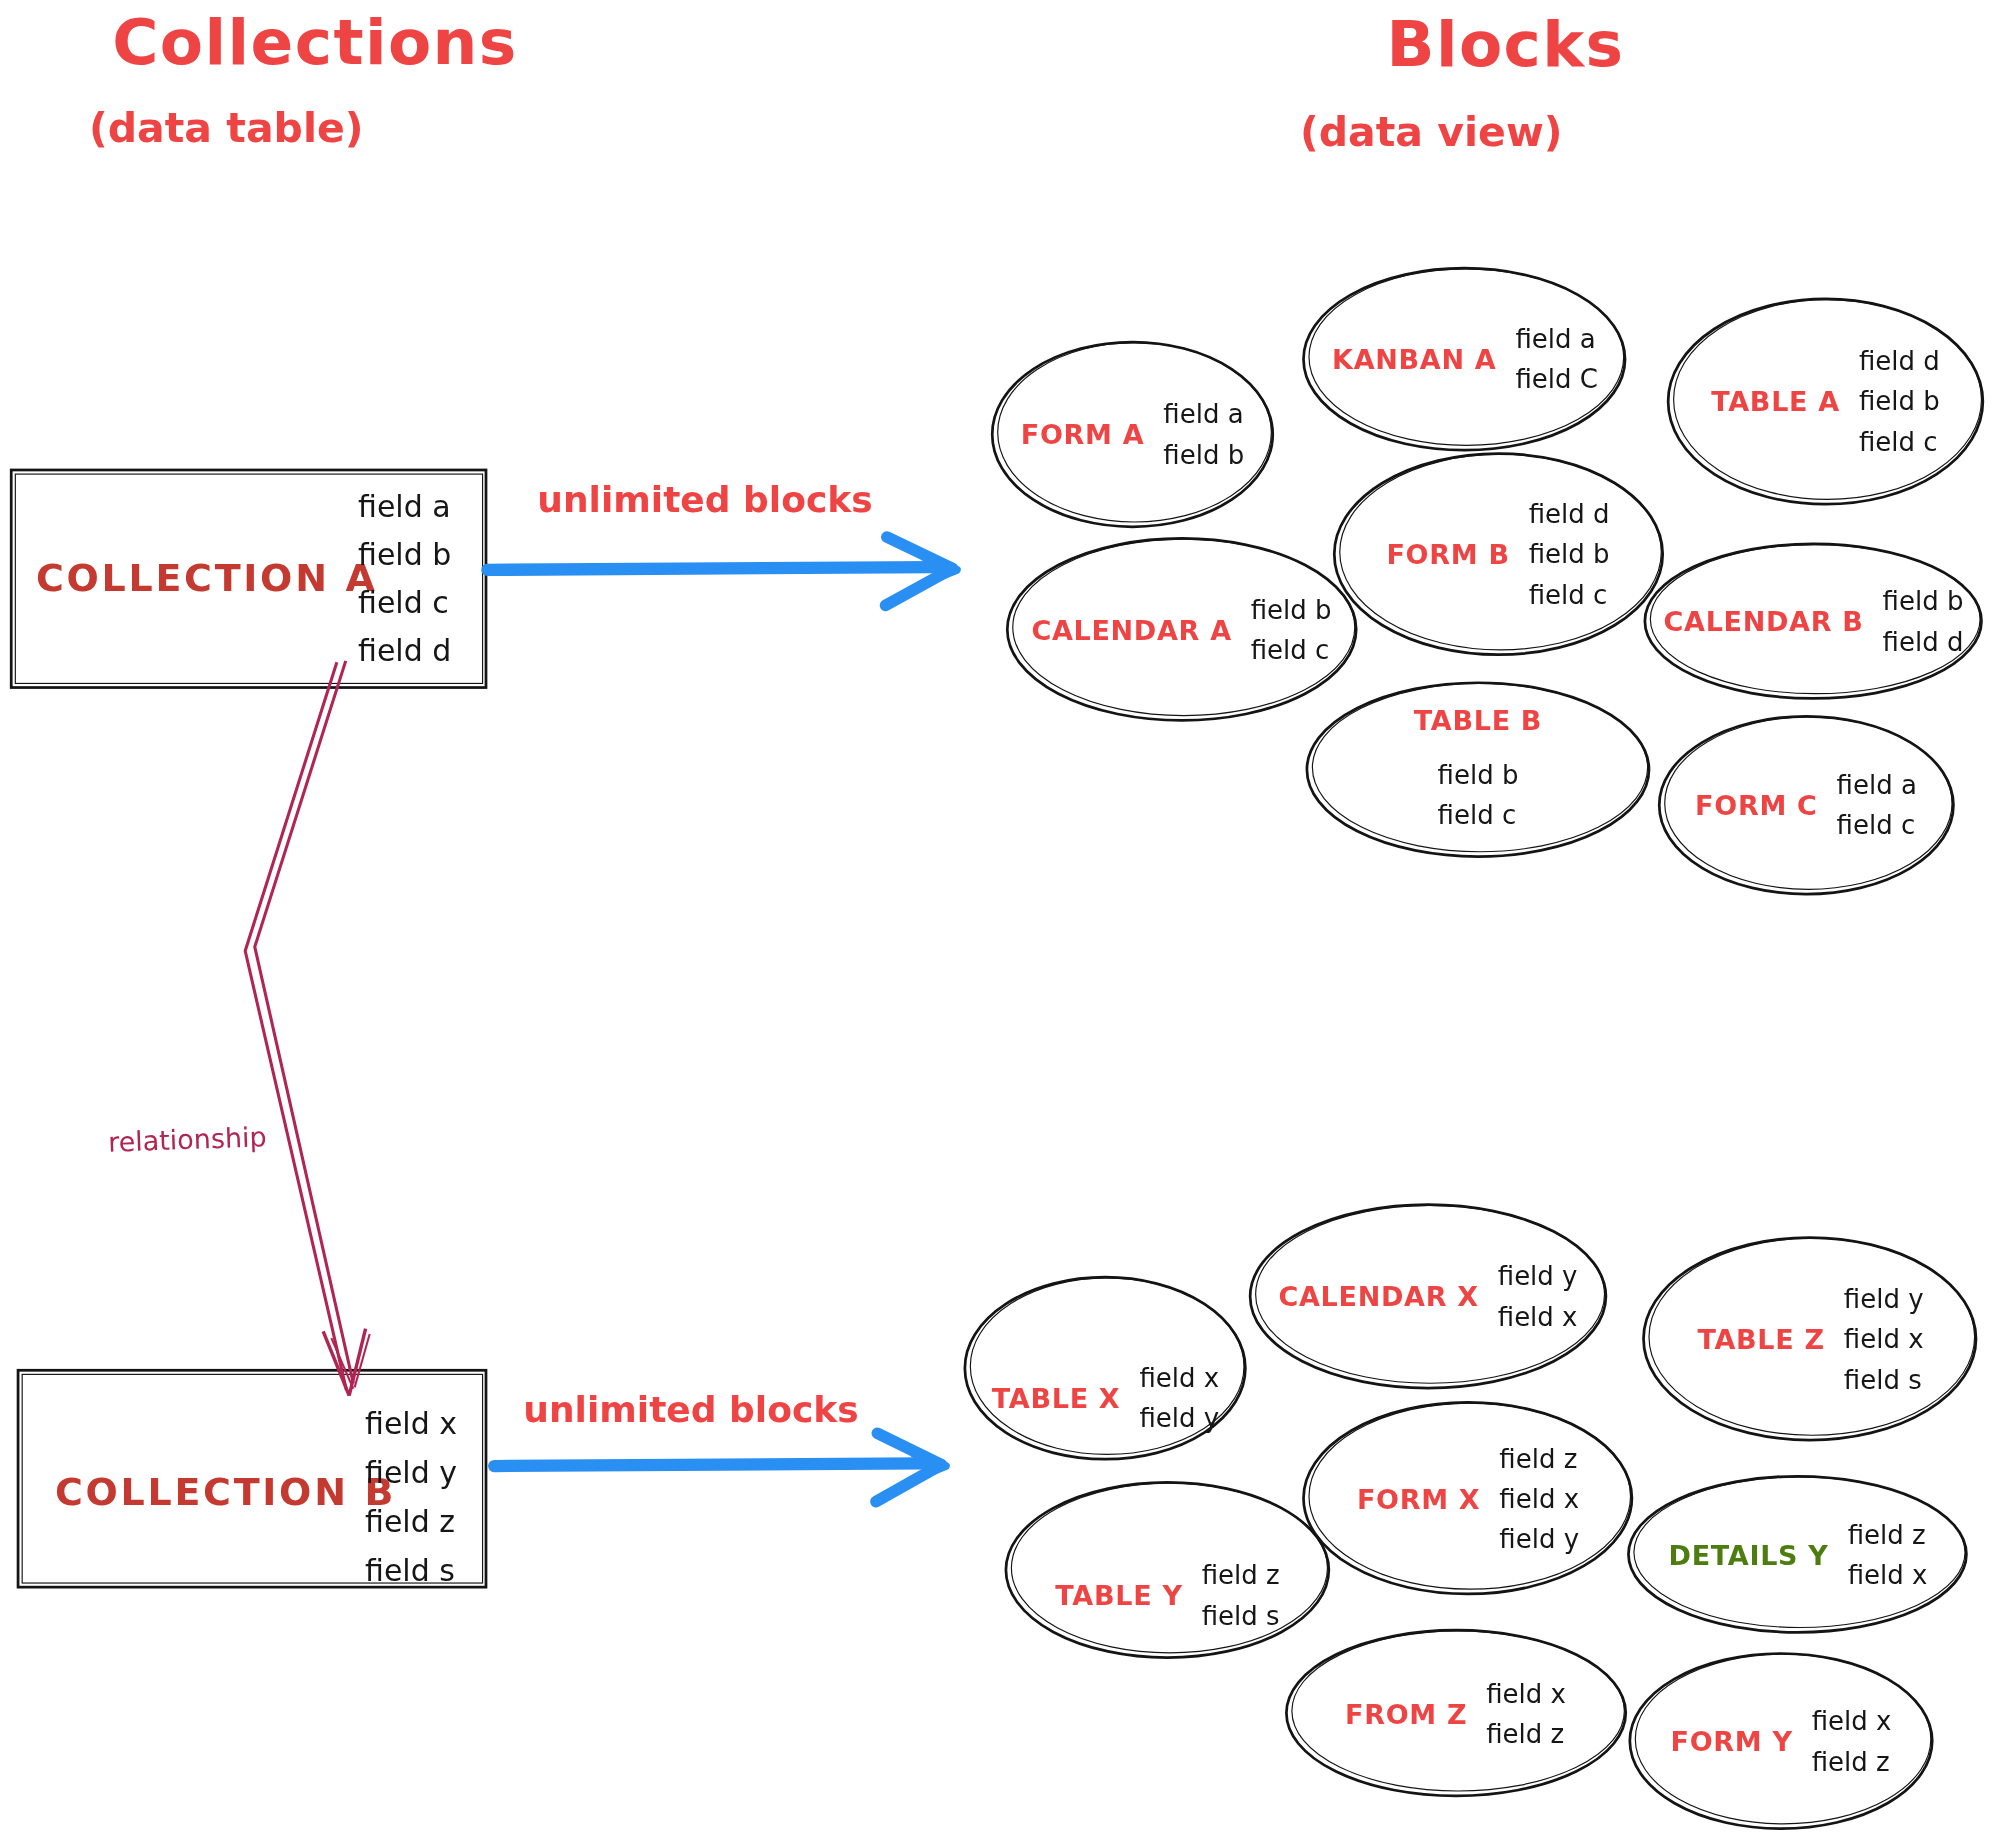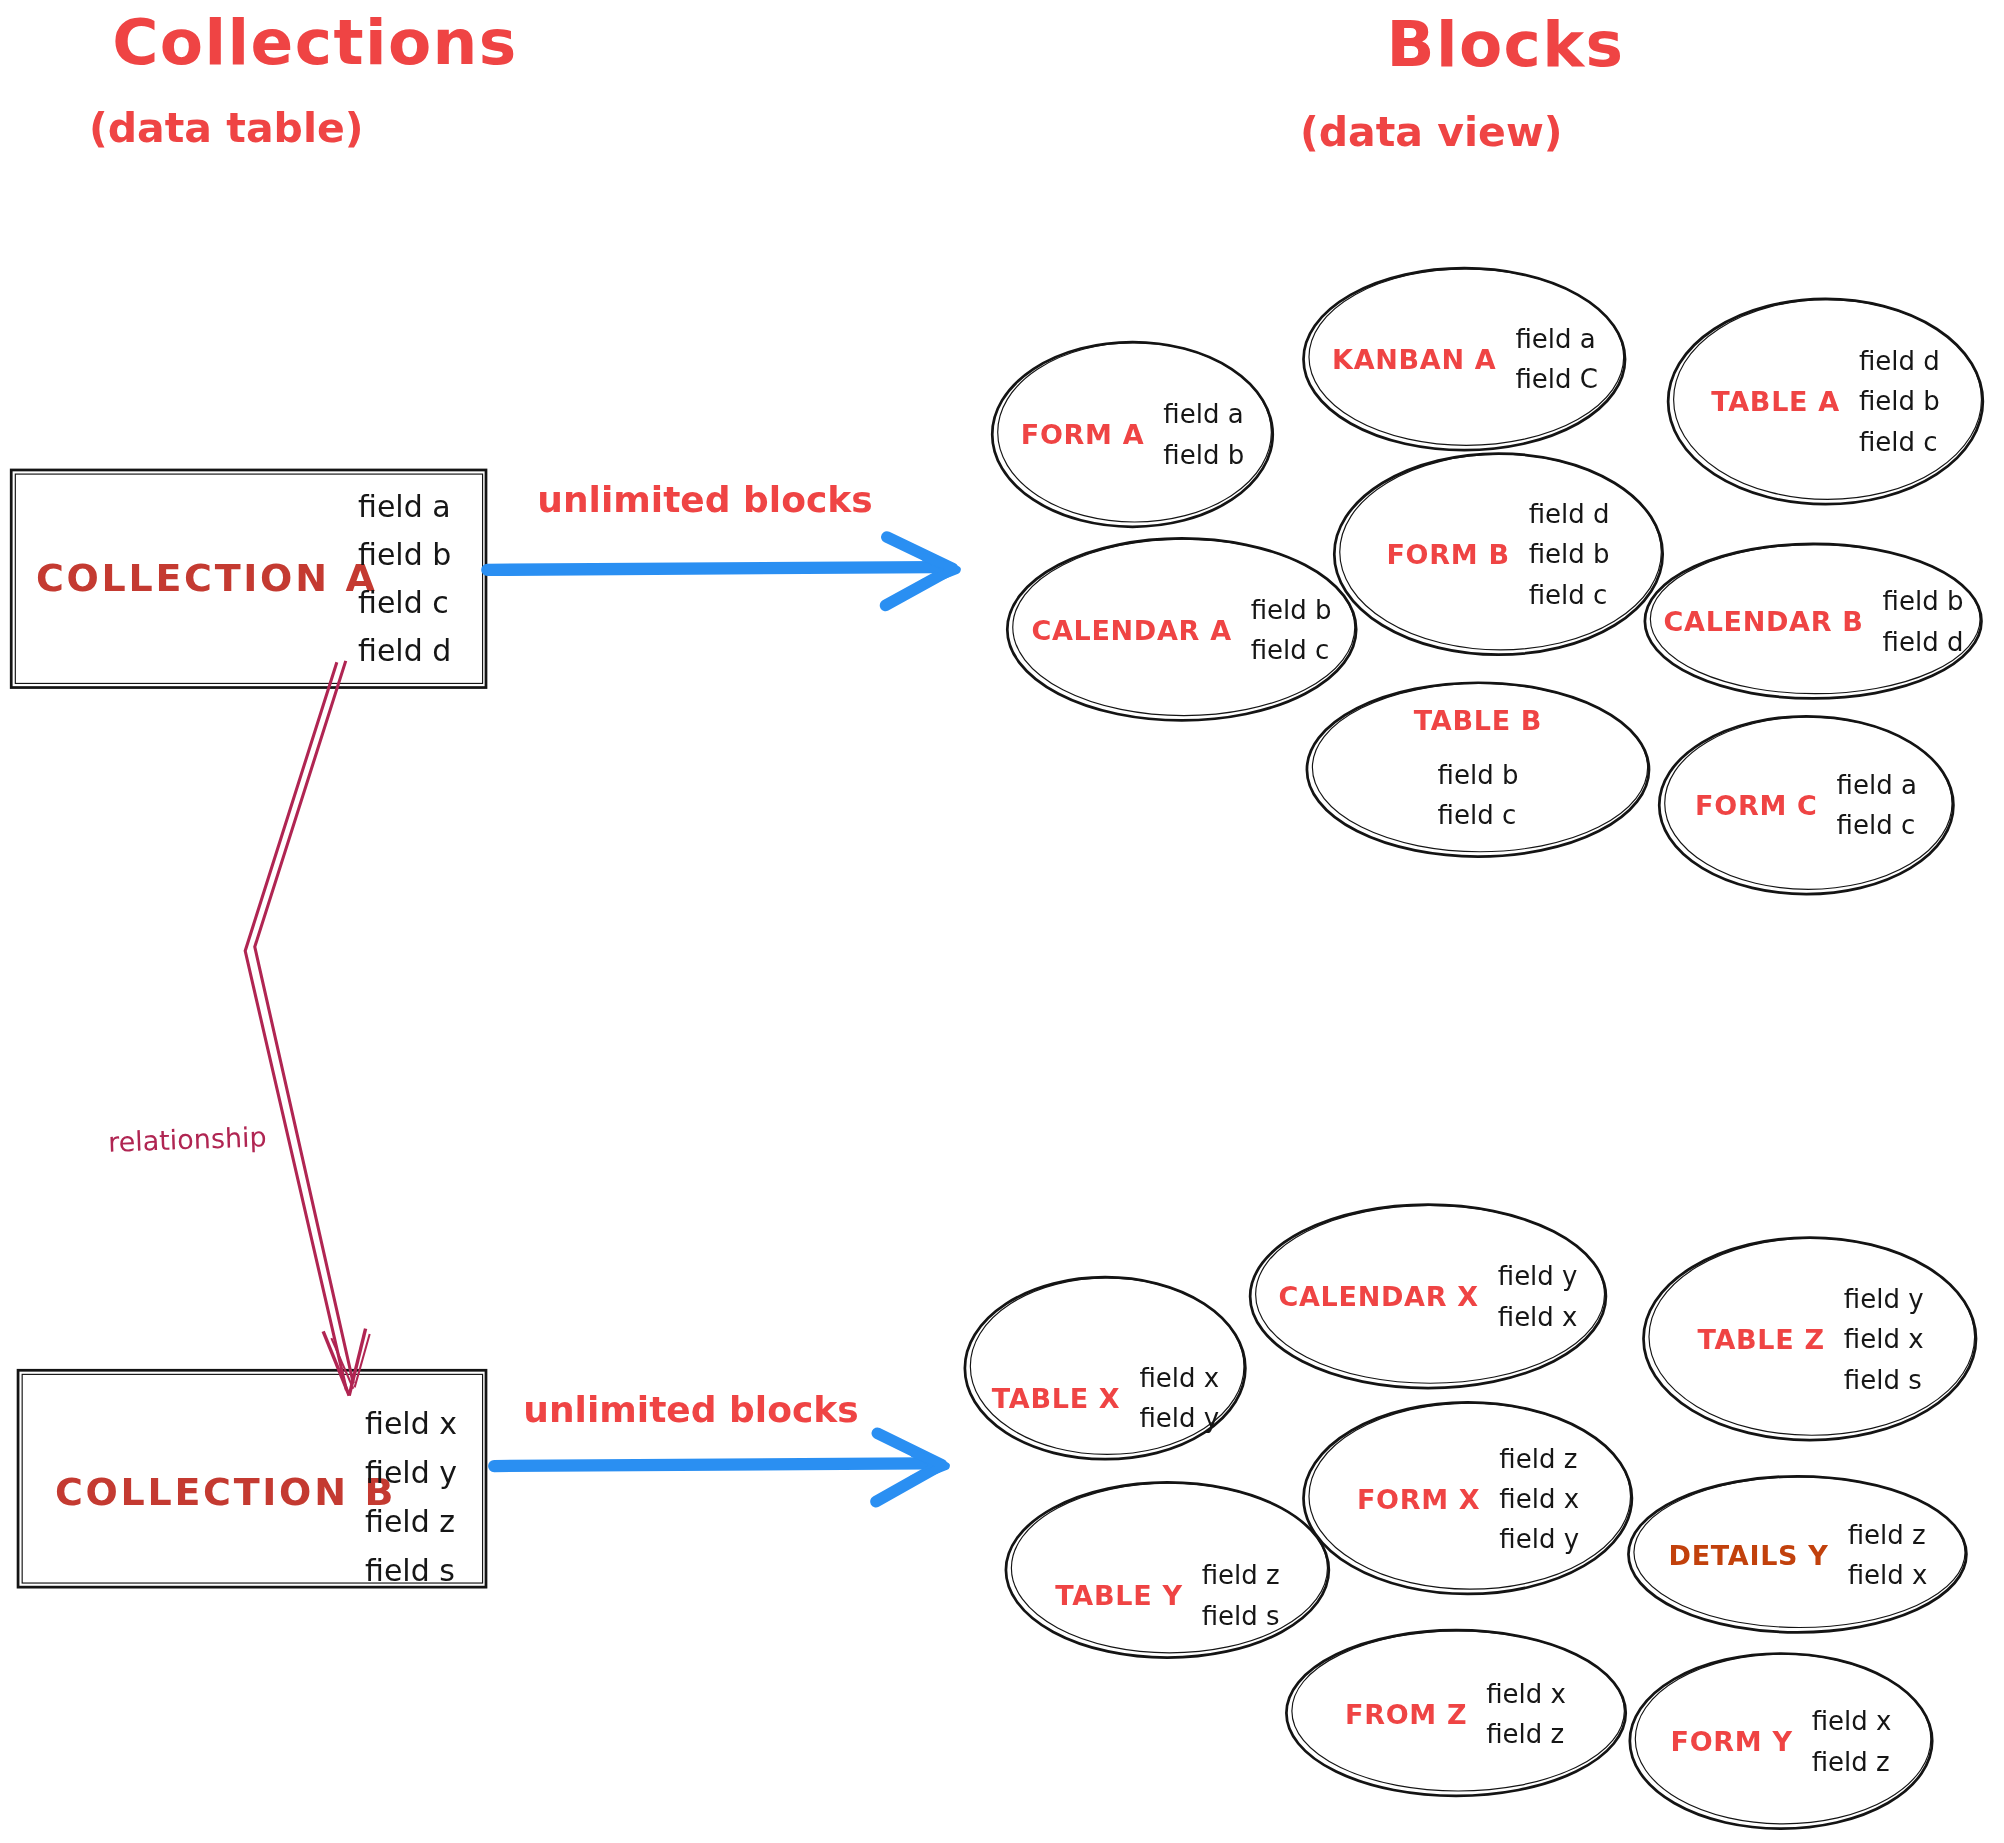--- a/index.html
+++ b/index.html
@@ -4,21 +4,21 @@
 <style>
   html,body{margin:0;padding:0;background:#ffffff;}
   body{width:2005px;height:1843px;position:relative;overflow:hidden;
        font-family:"DejaVu Sans", sans-serif;color:#161616;}
   #stage{position:absolute;inset:0;}
   #shapes{position:absolute;left:0;top:0;z-index:0;}
   .txt{position:absolute;z-index:2;white-space:nowrap;}
   .blue{color:#ef4444;}
   .red{color:#c43a31;}
   .crimson{color:#b02552;}
-  .purple{color:#c2410c;}
+  .purple{color:#4d7c0f;}
   .ink{color:#161616;}
   .title{font-size:63px;font-weight:700;letter-spacing:1.4px;text-align:center;}
   .subtitle{font-size:41px;font-weight:600;text-align:left;}
   .col-name{font-size:38px;font-weight:700;letter-spacing:2.7px;}
   .col-fields{font-size:30px;line-height:48px;font-weight:500;}
   .arrow-label{font-size:36px;font-weight:600;text-align:center;}
   .rel-label{font-size:27px;font-weight:500;transform:rotate(-2deg);}
   .block{position:absolute;z-index:2;display:flex;align-items:center;justify-content:center;gap:19px;}
   .block .lbl{font-size:27px;font-weight:700;letter-spacing:0.7px;white-space:nowrap;}
   .block .flds{font-size:26px;line-height:1.55;font-weight:500;white-space:nowrap;text-align:left;}

